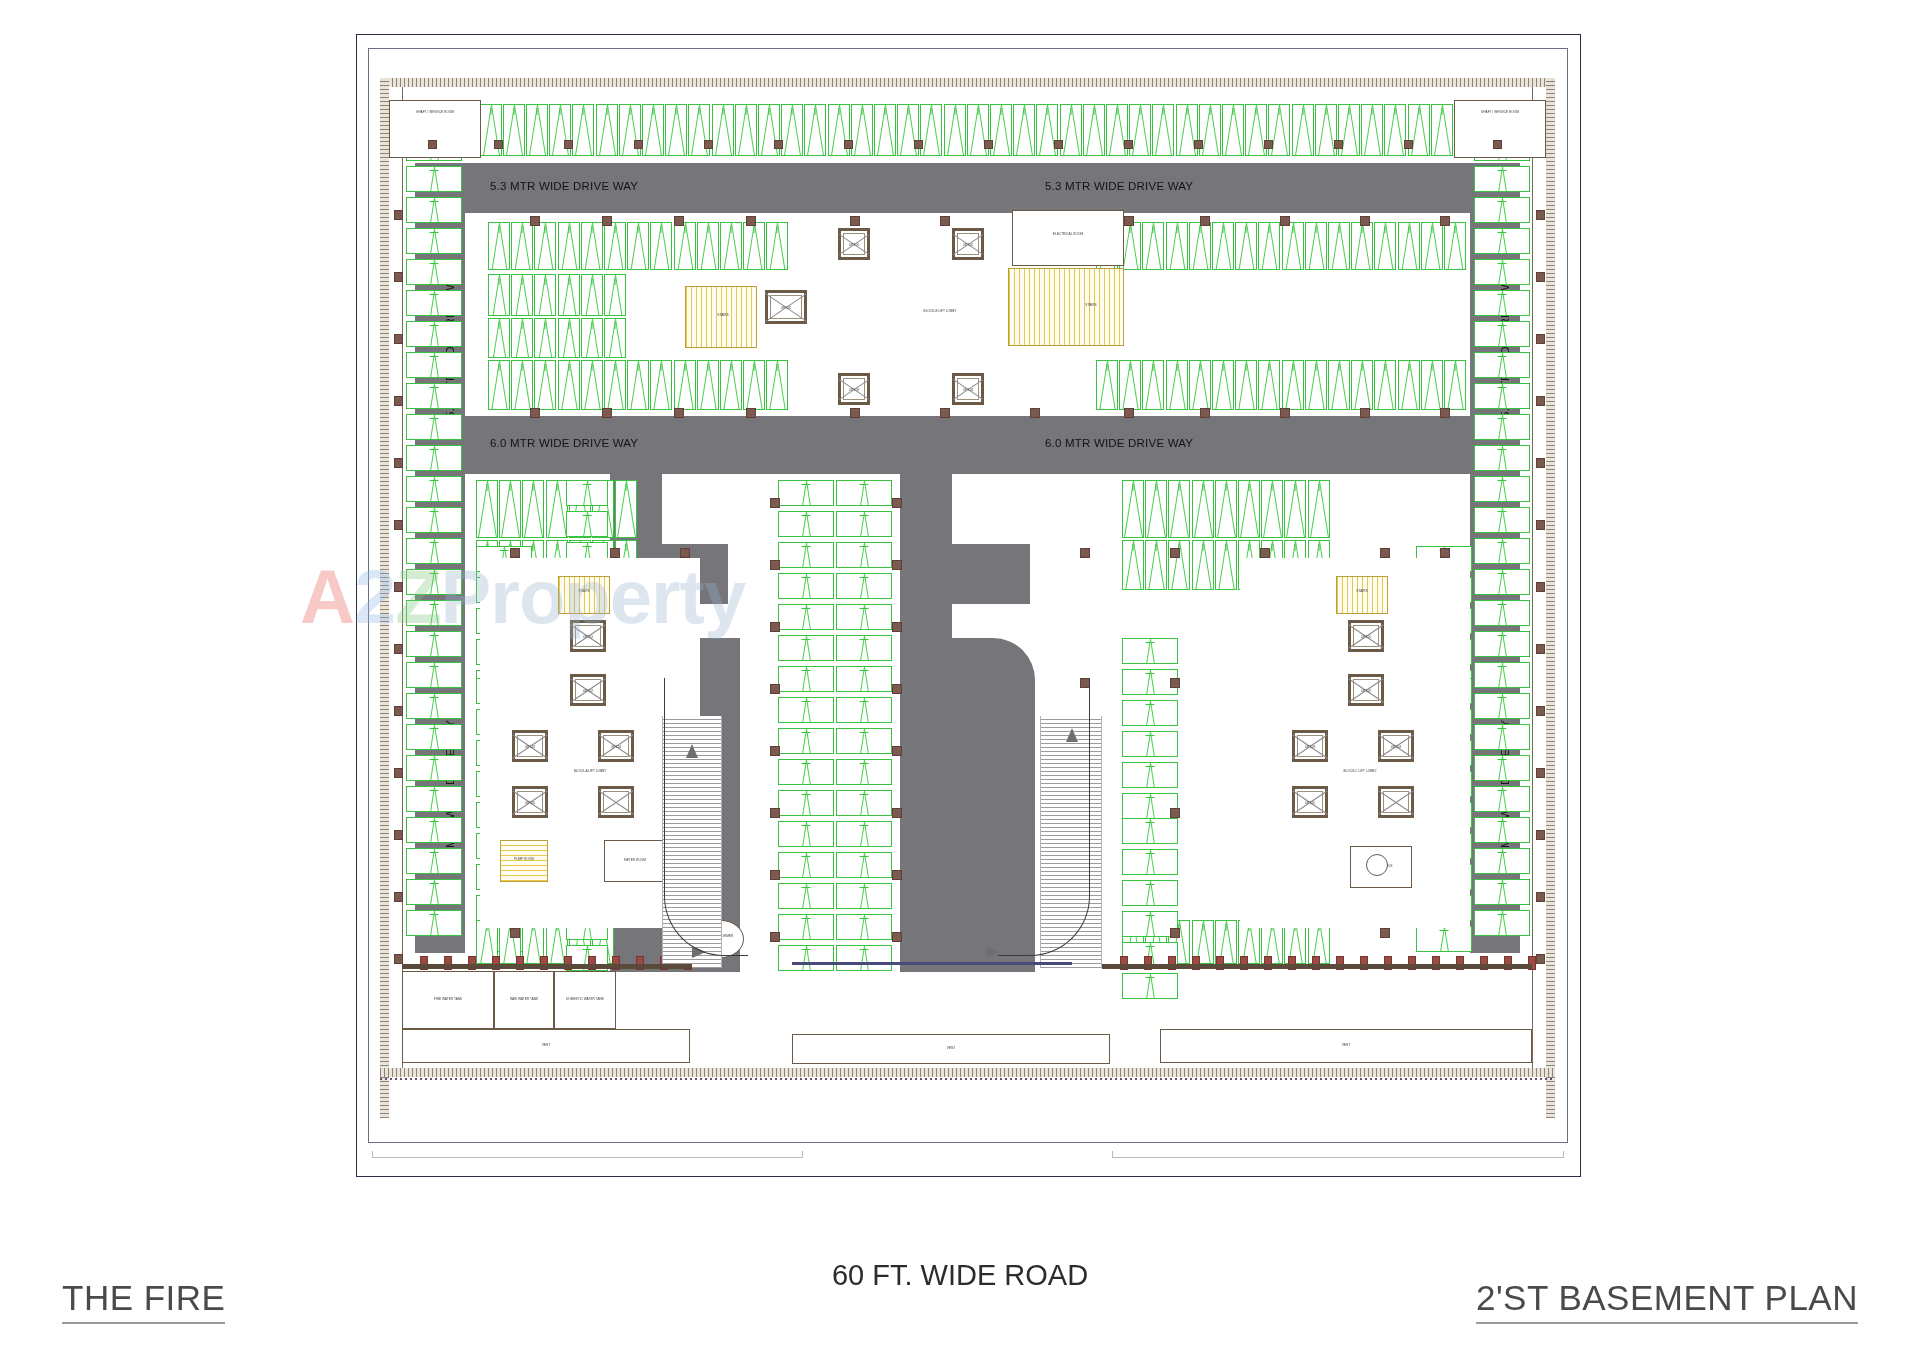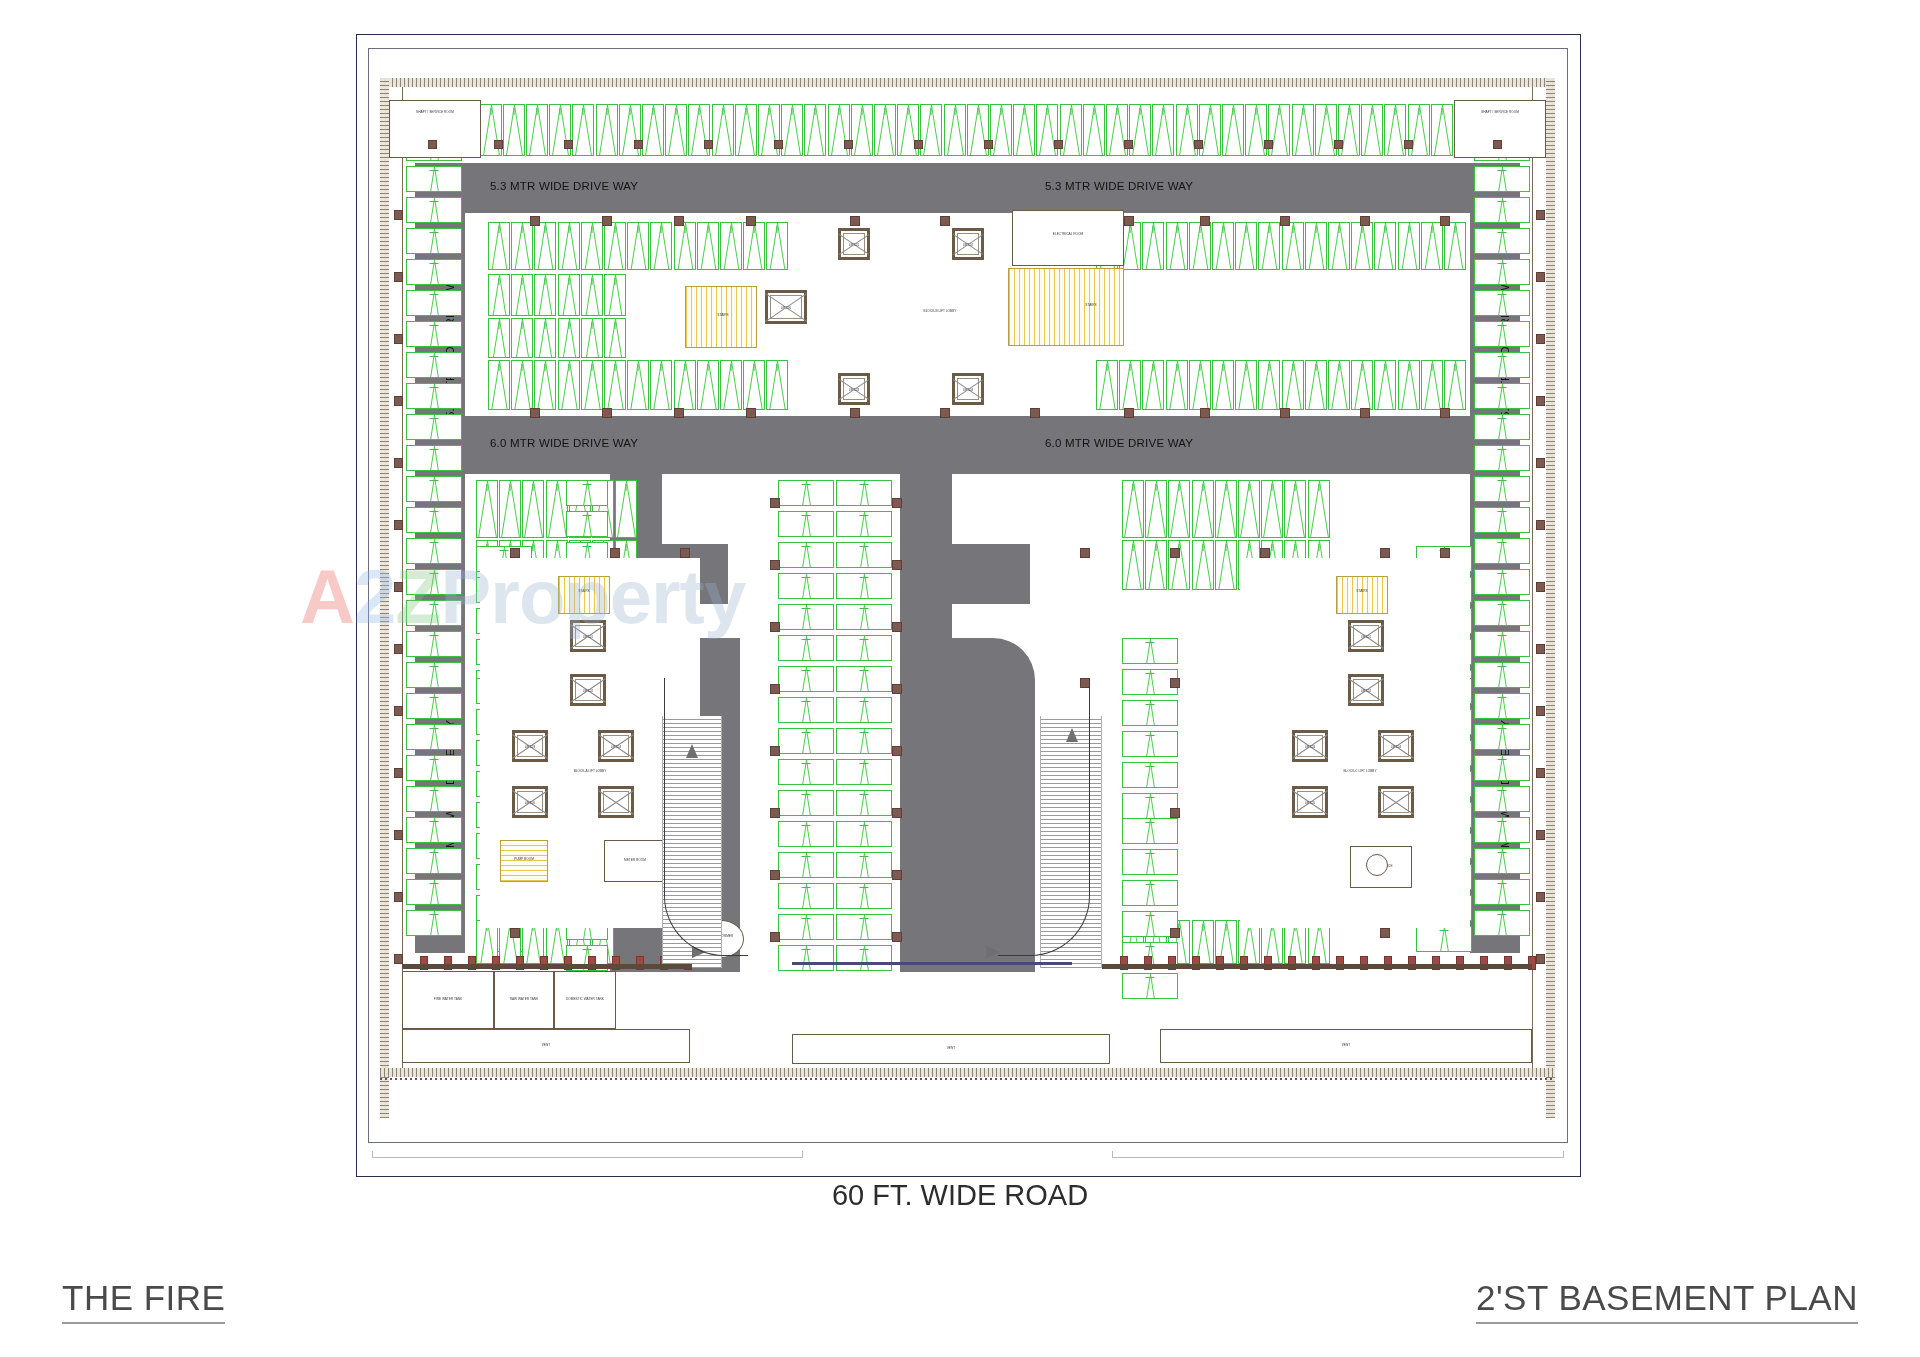--- a/index.html
+++ b/index.html
@@ -203,21 +203,21 @@
   .wm-url{
     position:absolute; left:838px; top:872px;
     font-size:34px; font-weight:bold;
     color:rgba(120,120,120,.28);
     font-family:"Liberation Sans", sans-serif;
     white-space:nowrap; pointer-events:none; user-select:none;
   }
 
   
   .road-label{
-    position:absolute; left:0; right:0; top:1179px;
+    position:absolute; left:0; right:0; top:1259px;
     text-align:center;
     font-size:29px; color:#2c2c2c;
     font-family:"Liberation Sans", sans-serif;
   }
   .title-left{
     position:absolute; left:62px; top:1278px;
     font-size:35px; color:#4a4a4a;
     letter-spacing:.5px;
     border-bottom:2px solid #9a9a9a;
     padding-bottom:4px;

